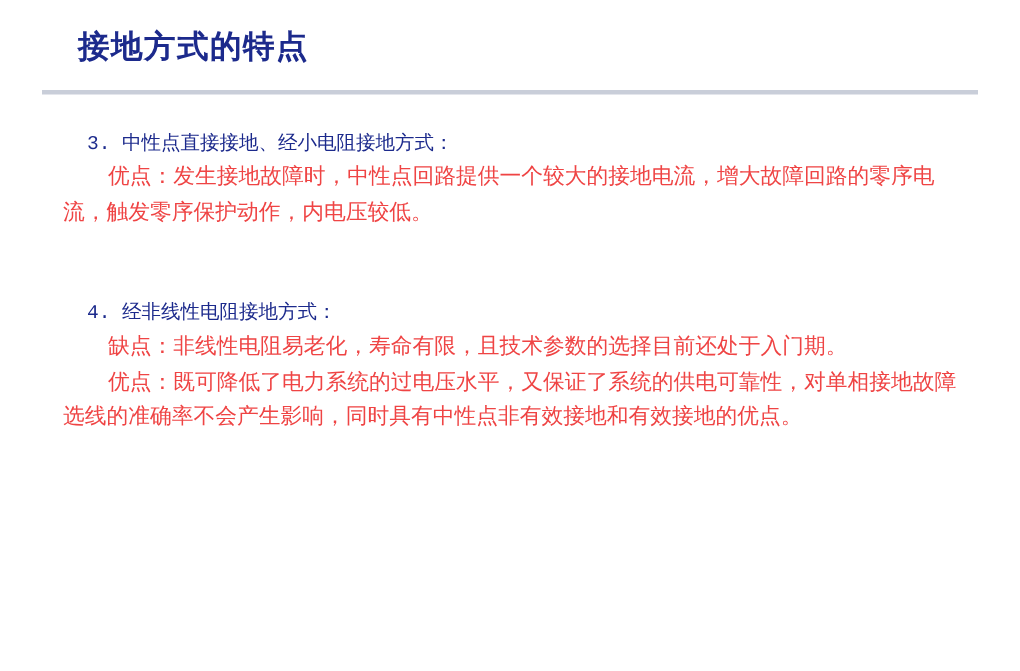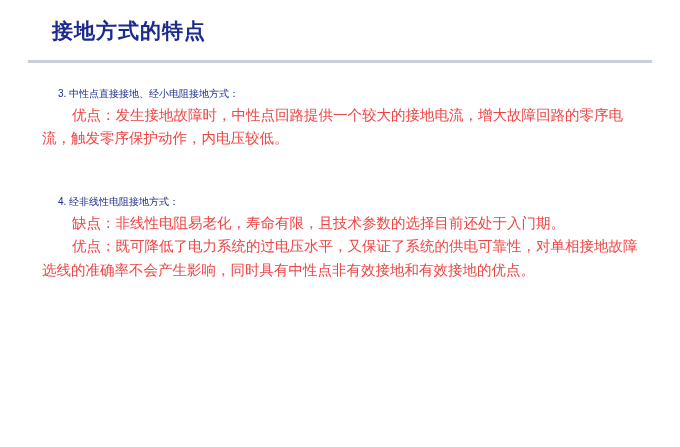--- a/index.html
+++ b/index.html
@@ -11,20 +11,21 @@
     height: 447px;
     background: #ffffff;
     font-family: "Liberation Sans", sans-serif;
     overflow: hidden;
   }
   .slide {
     position: relative;
     width: 680px;
     height: 447px;
     box-sizing: border-box;
+    font-family: Liberation Mono, monospace;
   }
   .title {
     position: absolute;
     left: 52px;
     top: 17px;
     font-size: 21px;
     font-weight: bold;
     color: #1c2a8c;
     letter-spacing: 1px;
     white-space: nowrap;
@@ -40,21 +41,21 @@
   .body {
     position: absolute;
     left: 42px;
     top: 86px;
     width: 600px;
   }
   .block {
     margin-bottom: 26px;
   }
   .heading {
-    font-size: 10px;
+    font-size: 13px;
     color: #1c2a8c;
     line-height: 1.55;
     text-indent: 16px;
     margin-bottom: 2px;
   }
   .para {
     font-size: 14.5px;
     color: #ef4444;
     line-height: 1.62;
     text-indent: 30px;

